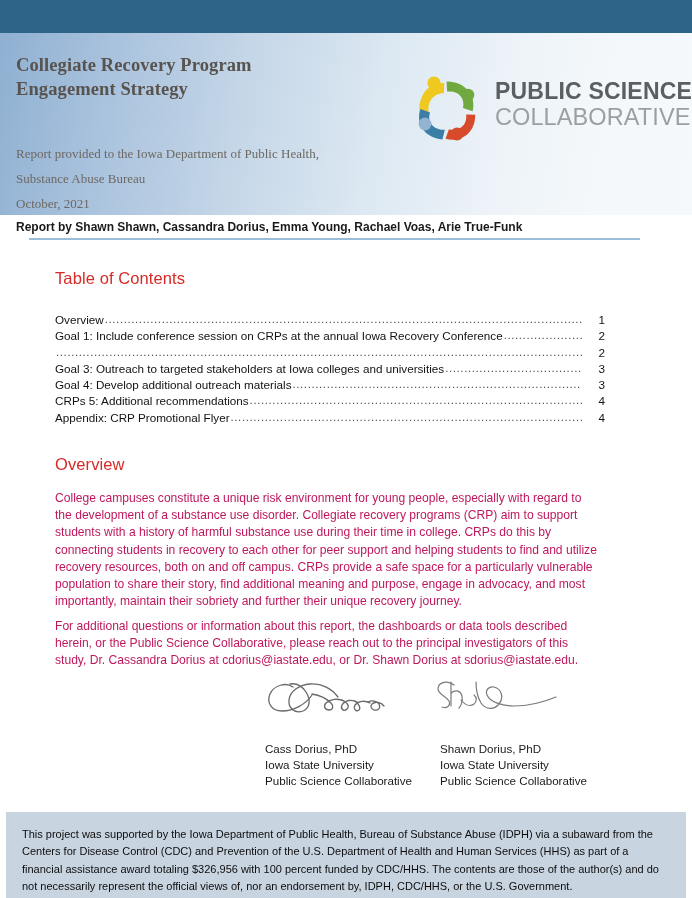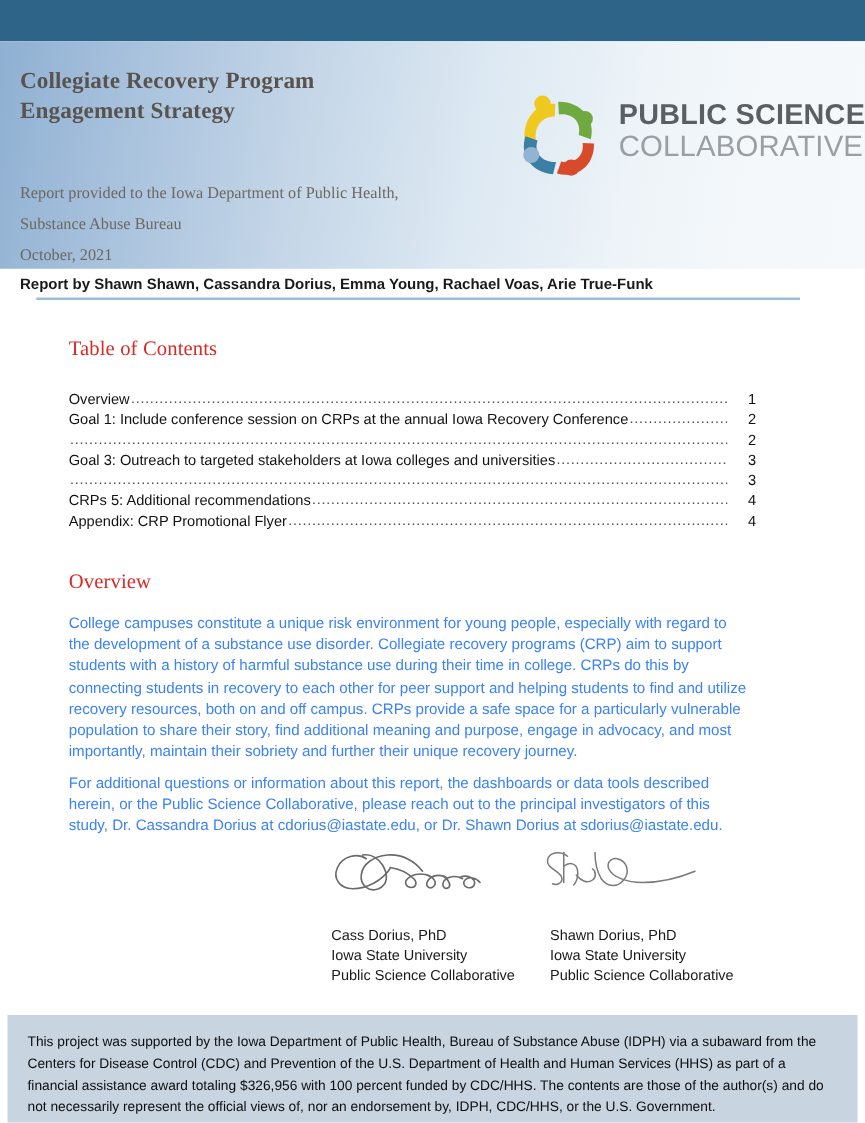--- a/index.html
+++ b/index.html
@@ -130,21 +130,21 @@
 
   
   .content {
     position: absolute;
     left: 0; top: 0;
     width: 692px;
   }
   .section-head {
     position: absolute;
     left: 55px;
-    font-family: Liberation Serif, serif;
+    font-family: Liberation Sans, sans-serif;
     font-size: 16.5px;
     color: #d82a26;
     letter-spacing: 0.1px;
   }
   .toc-head { top: 269px; }
   .overview-head { top: 455px; }
 
   
   .toc {
     position: absolute;
@@ -178,21 +178,21 @@
   }
 
   
   .para {
     position: absolute;
     left: 55px;
     width: 546px;
     font-family: "Liberation Sans", sans-serif;
     font-size: 12.1px;
     line-height: 17.2px;
-    color: #3b82f6;
+    color: #be185d;
     text-align: left;
   }
   .para-1 { top: 490px; }
   .para-2 { top: 618px; }
 
   
   .sig-area {
     position: absolute;
     left: 0;
     top: 678px;
@@ -297,20 +297,21 @@
     <div class="toc-row">
       <span class="toc-dots">......................................................................................................................................................</span>
       <span class="toc-page">2</span>
     </div>
     <div class="toc-row">
       <span class="toc-label">Goal 3: Outreach to targeted stakeholders at Iowa colleges and universities</span>
       <span class="toc-dots">......................................................................................................................................................</span>
       <span class="toc-page">3</span>
     </div>
     <div class="toc-row">
+      <span class="toc-label">Goal 4: Develop additional outreach materials</span>
       <span class="toc-dots">......................................................................................................................................................</span>
       <span class="toc-page">3</span>
     </div>
     <div class="toc-row">
       <span class="toc-label">CRPs 5: Additional recommendations</span>
       <span class="toc-dots">......................................................................................................................................................</span>
       <span class="toc-page">4</span>
     </div>
     <div class="toc-row">
       <span class="toc-label">Appendix: CRP Promotional Flyer</span>

